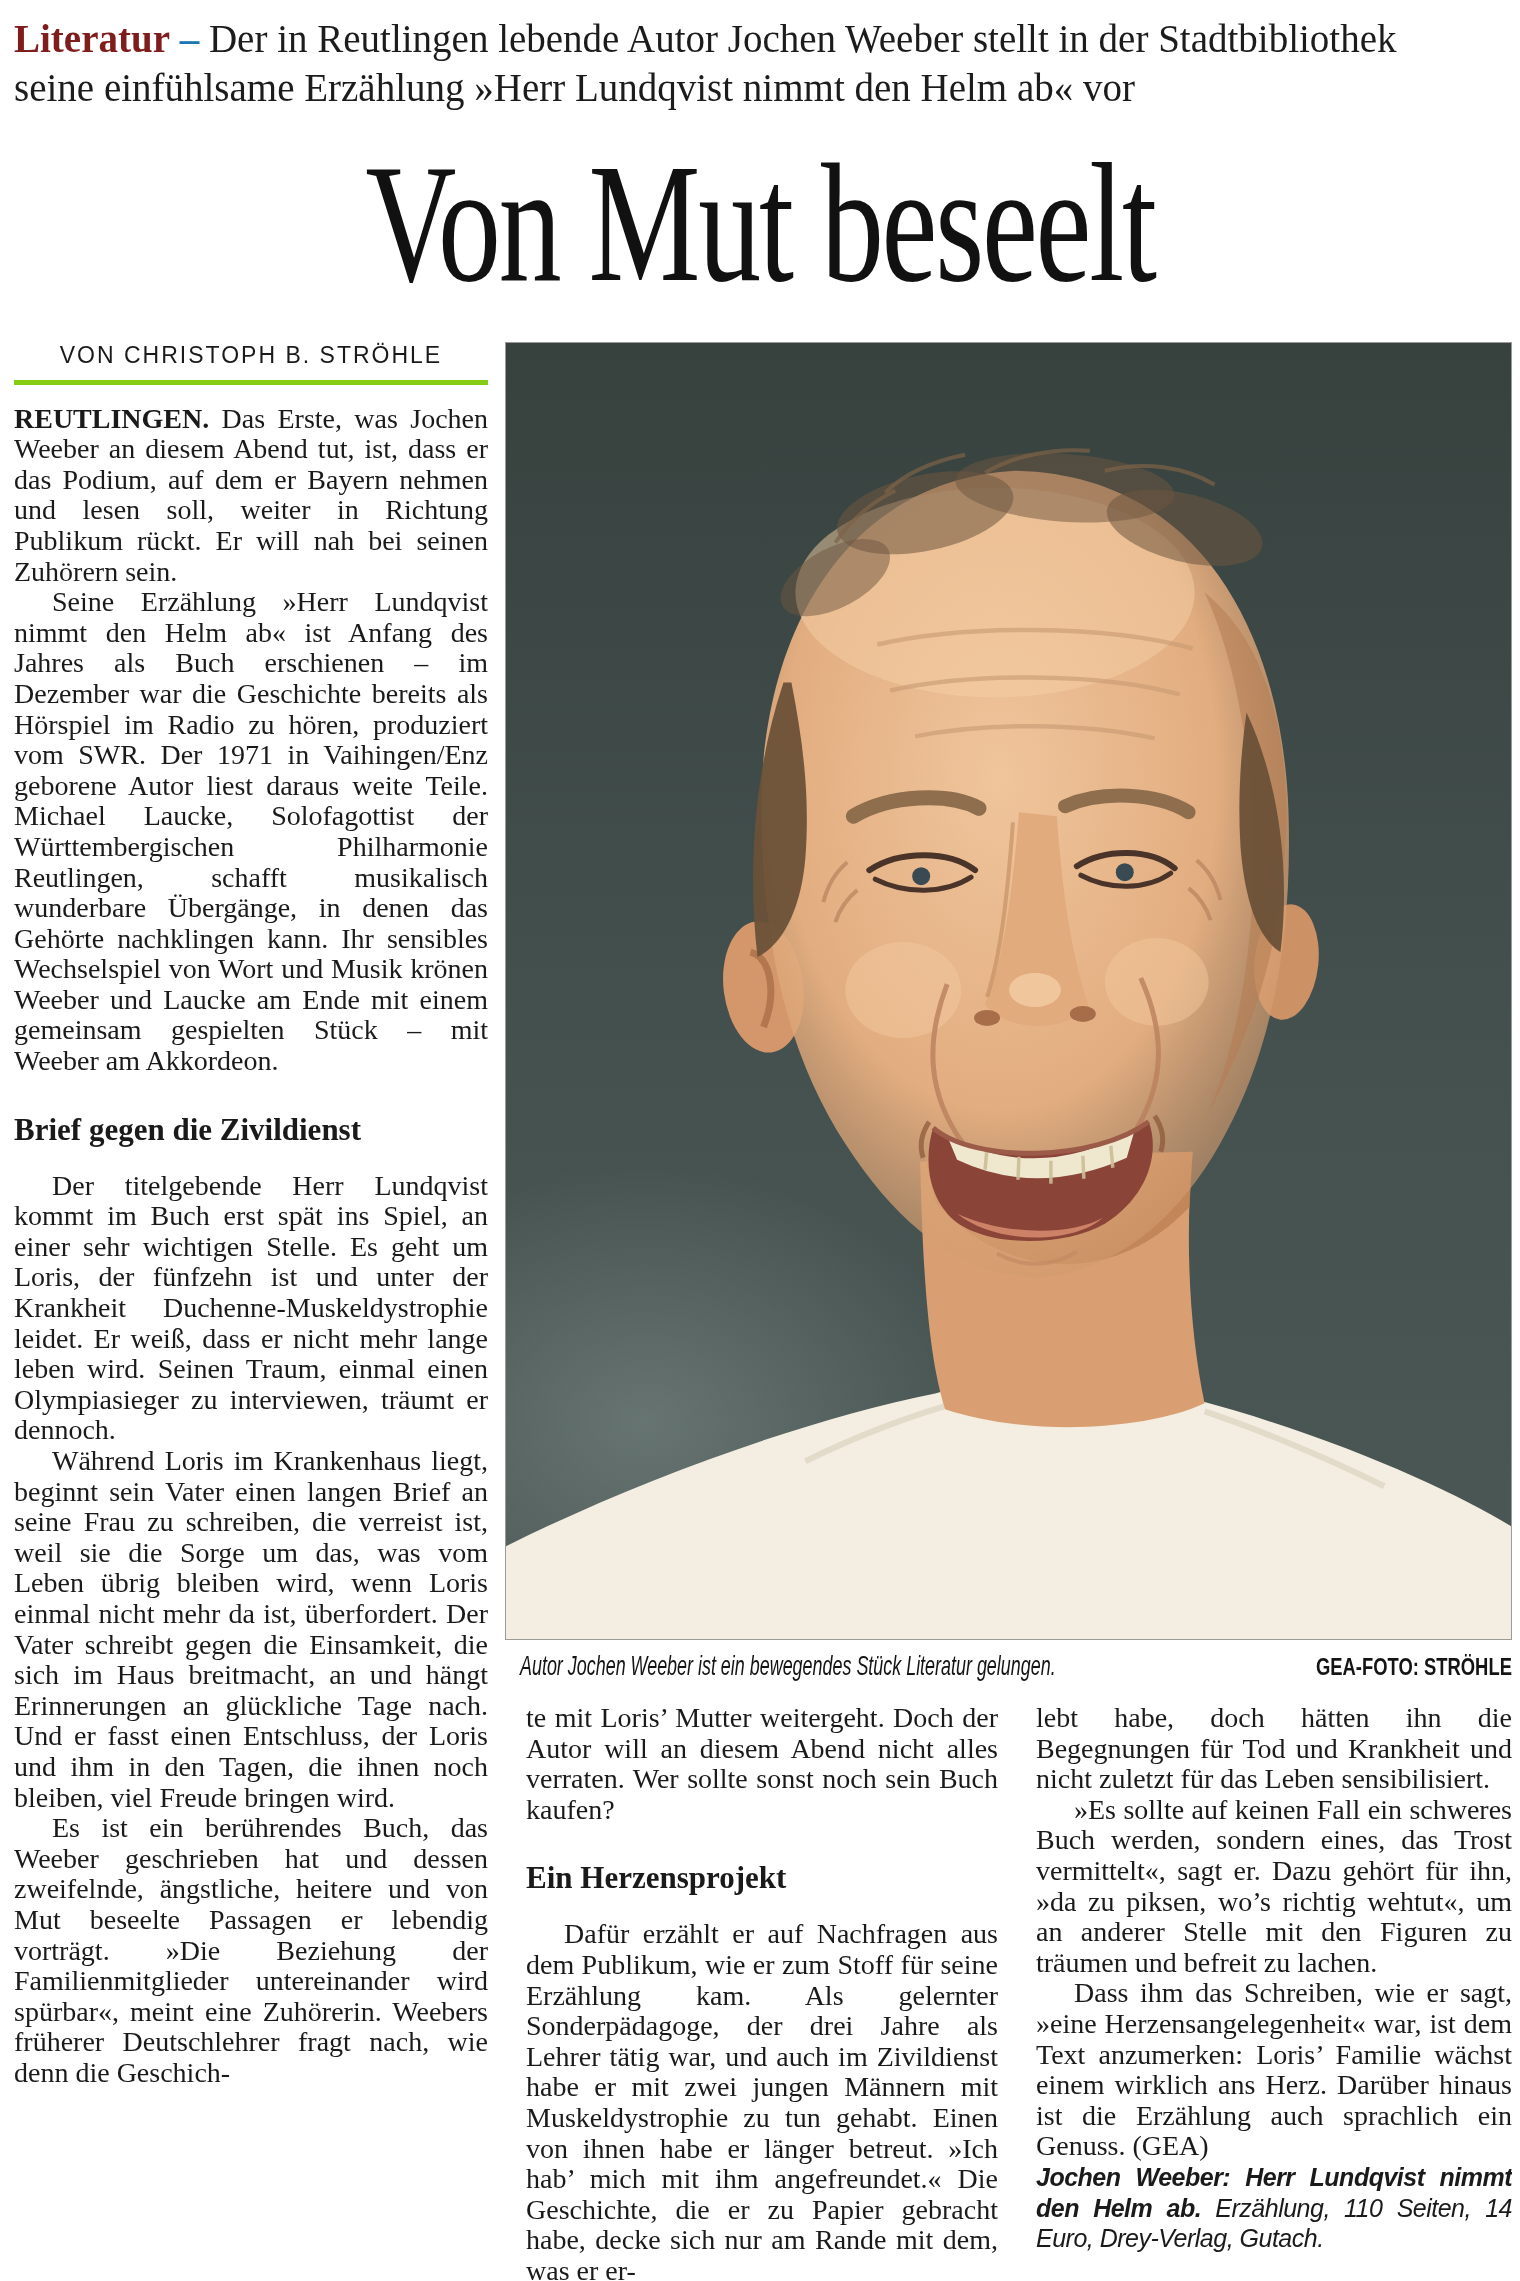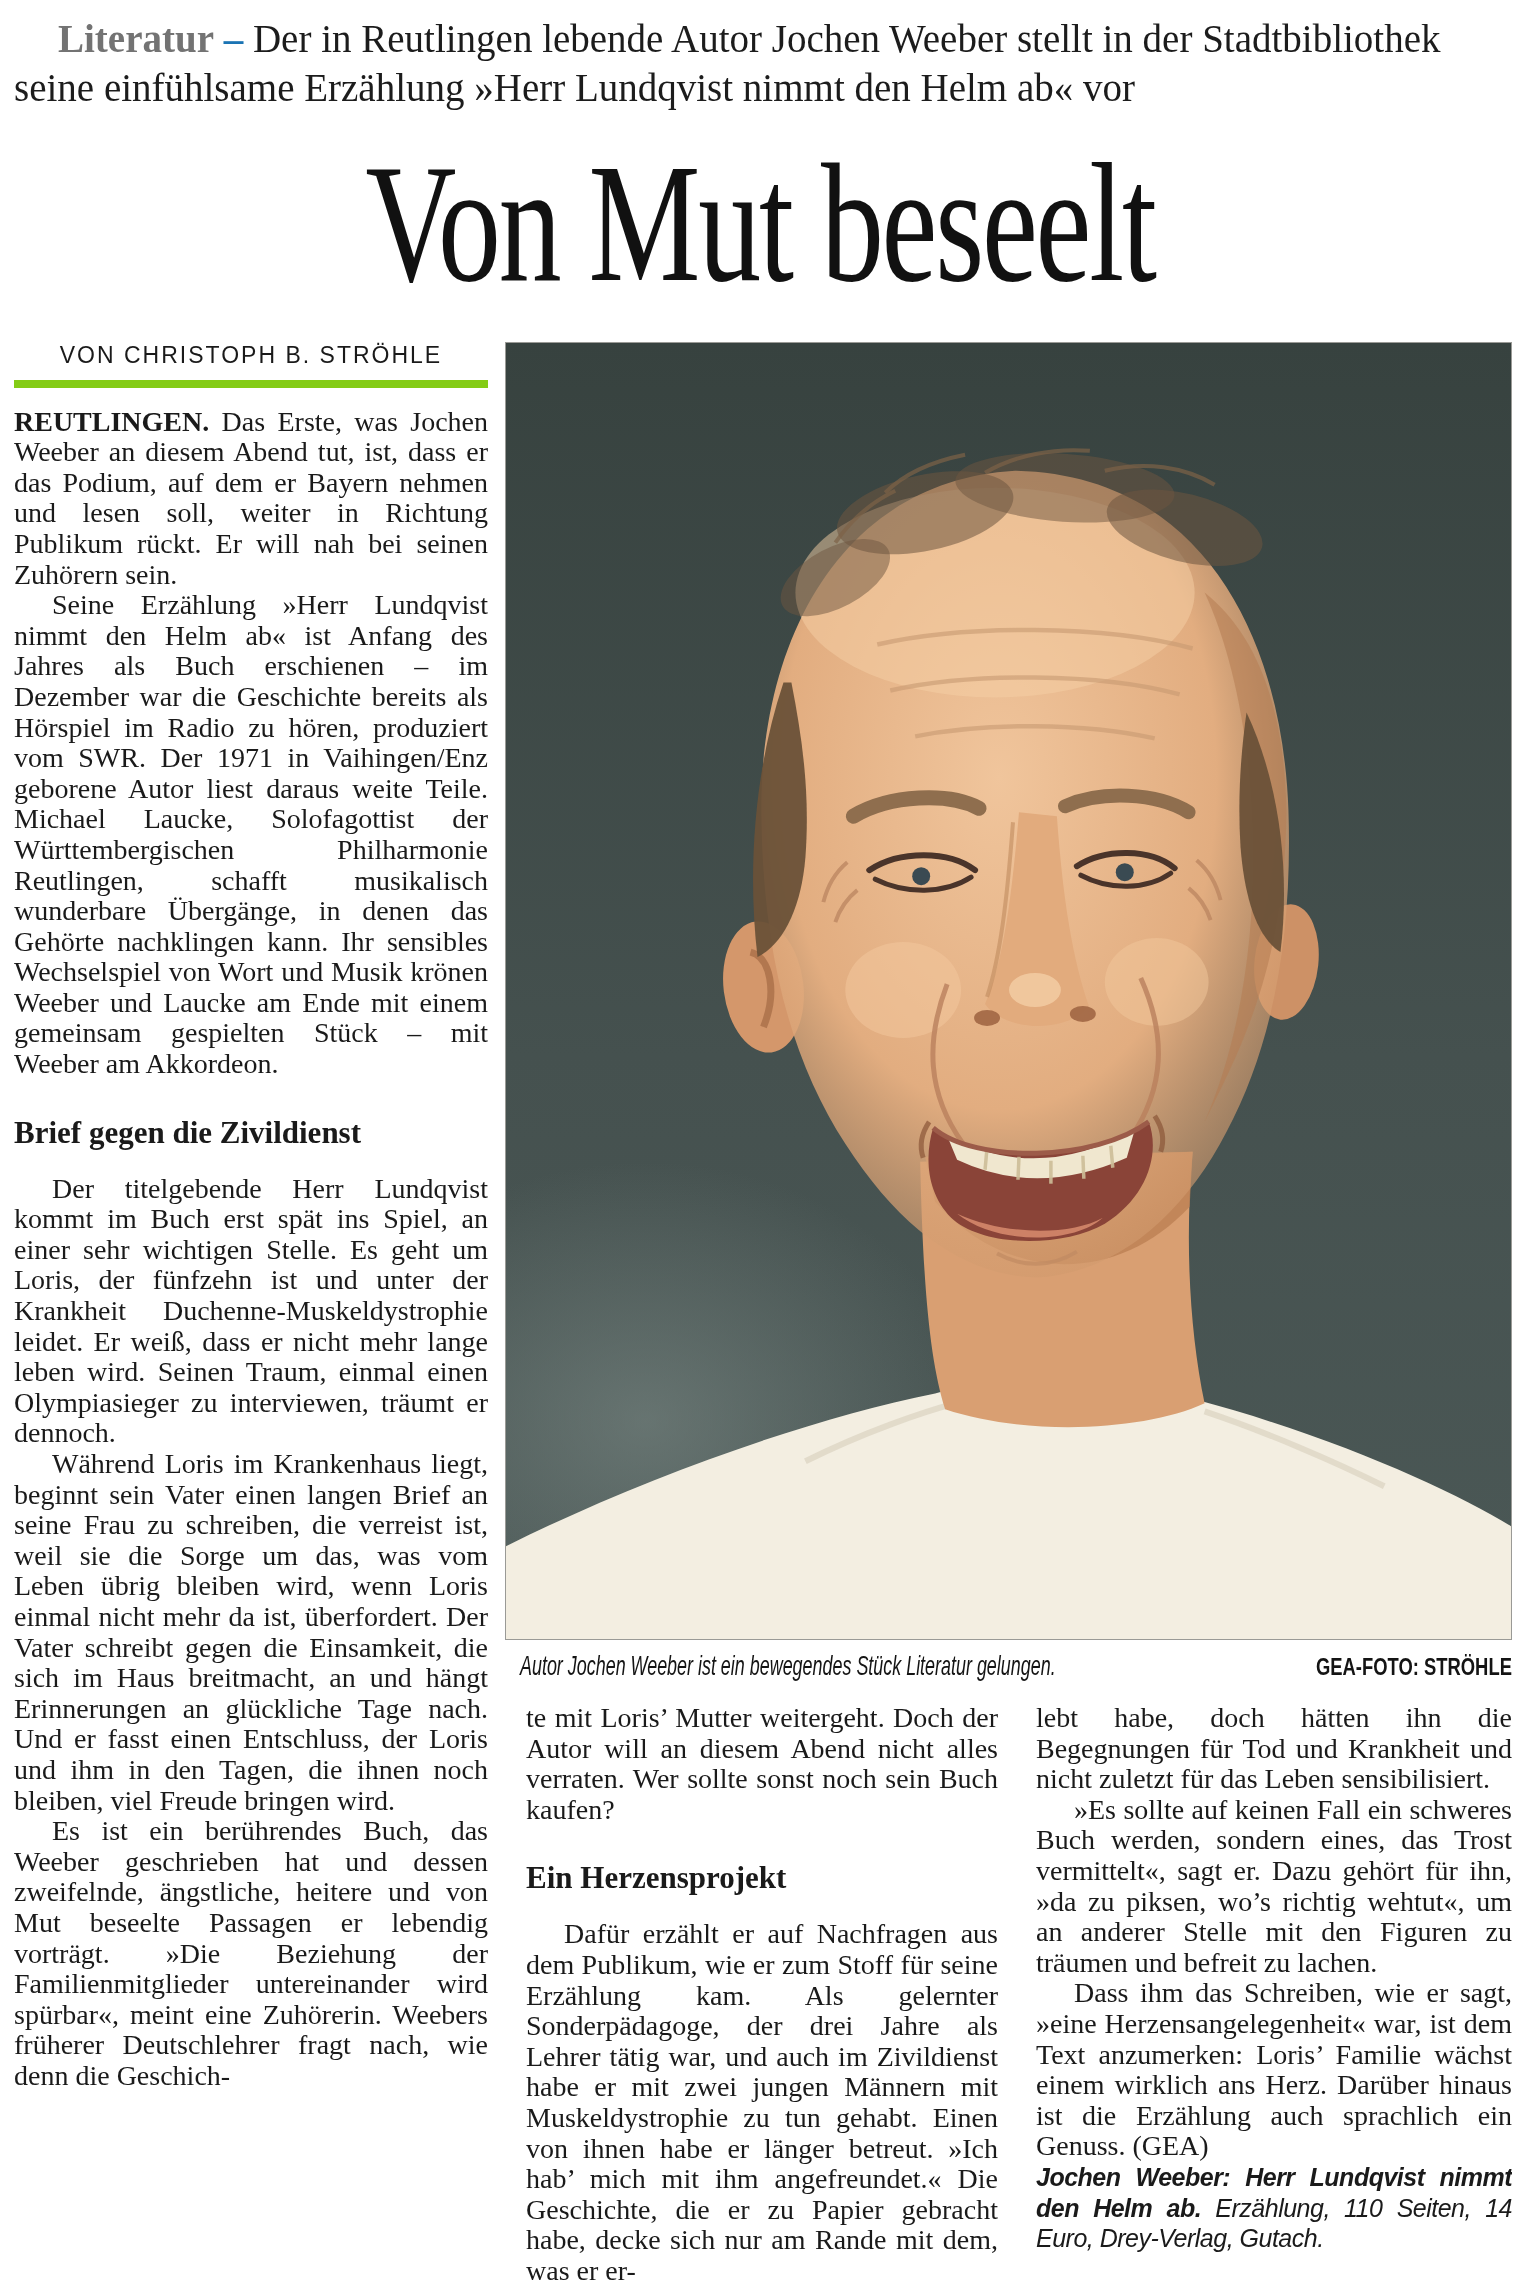--- a/index.html
+++ b/index.html
@@ -37,21 +37,21 @@
   .col p{margin:0;}
   .col p.indent{text-indent:38px;}
   .col-left{left:14px;top:340px;width:474px;height:1941px;overflow:hidden;}
   .col-mid{left:526px;top:1703px;width:472px;height:578px;overflow:hidden;}
   .col-right{left:1036px;top:1703px;width:476px;height:578px;overflow:hidden;}
   .byline{
     font-family:"Liberation Sans", sans-serif;
     font-size:23px;letter-spacing:2px;
     text-align:center;
     padding-bottom:9px;
-    border-bottom:8px solid #84cc16;
+    border-bottom:5px solid #84cc16;
     margin-bottom:19px;
     white-space:nowrap;
   }
   .lead{font-weight:bold;}
   .subhead{
     font-weight:bold;font-size:31px;line-height:34px;
     text-align:left;text-indent:0;
     margin:36px 0 24px 0 !important;
   }
   .book-info{
@@ -84,21 +84,21 @@
     color:#141414;
   }
 </style>
 </head>
 <body>
 
 <div id="page">
 
   <div class="kicker">
     <div>
-      <span class="kicker-label" style="color: #737373; margin-left: 44px;">Literatur</span><span class="kicker-sep">&nbsp;</span><span class="kicker-sep kicker-dash" style="color: rgb(27, 116, 180);">–</span>
+      <span class="kicker-label" style="color: #7f1d1d;">Literatur</span><span class="kicker-sep">&nbsp;</span><span class="kicker-sep kicker-dash" style="color: rgb(27, 116, 180);">–</span>
       <span>Der in Reutlingen lebende Autor Jochen Weeber stellt in der Stadtbibliothek</span>
     </div>
     <div>
       <span>seine einfühlsame Erzählung »Herr Lundqvist nimmt den Helm ab« vor</span>
     </div>
   </div>
 
   <div class="headline">
     <span class="headline-inner">Von Mut beseelt</span>
   </div>

